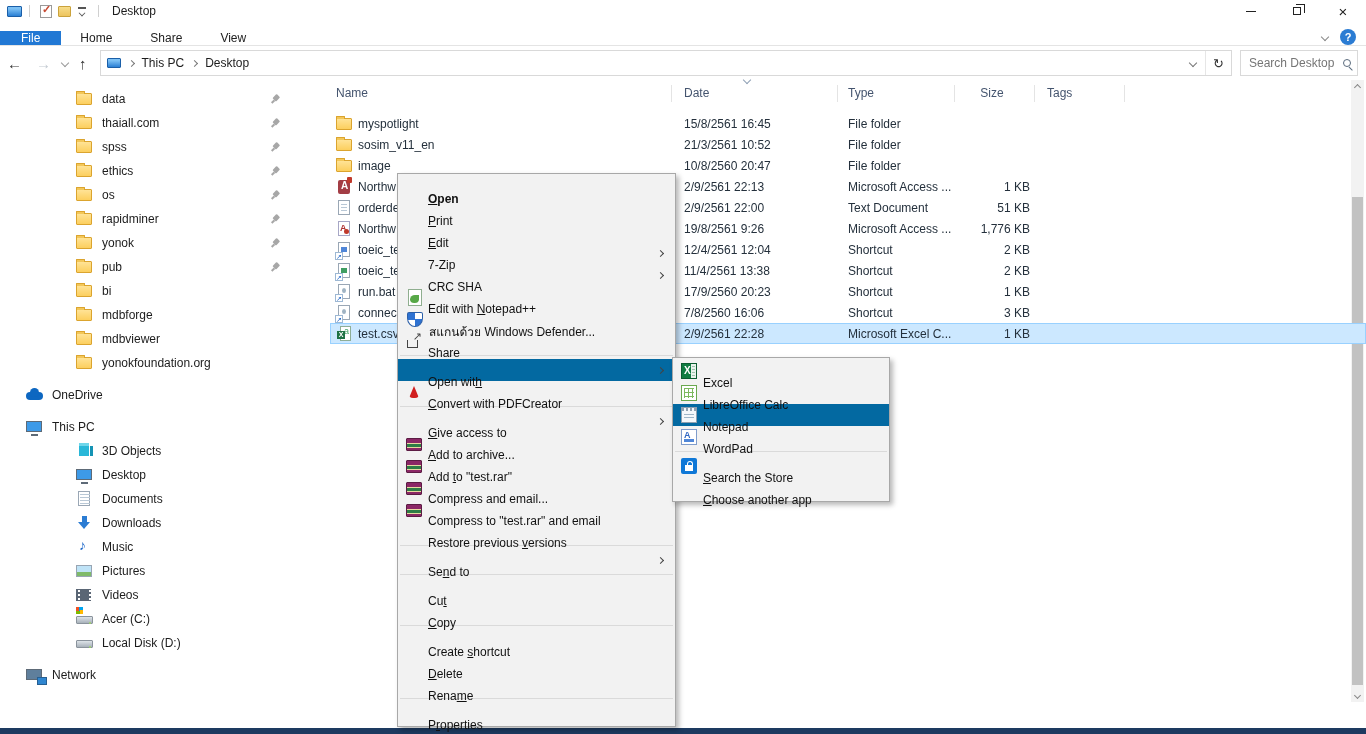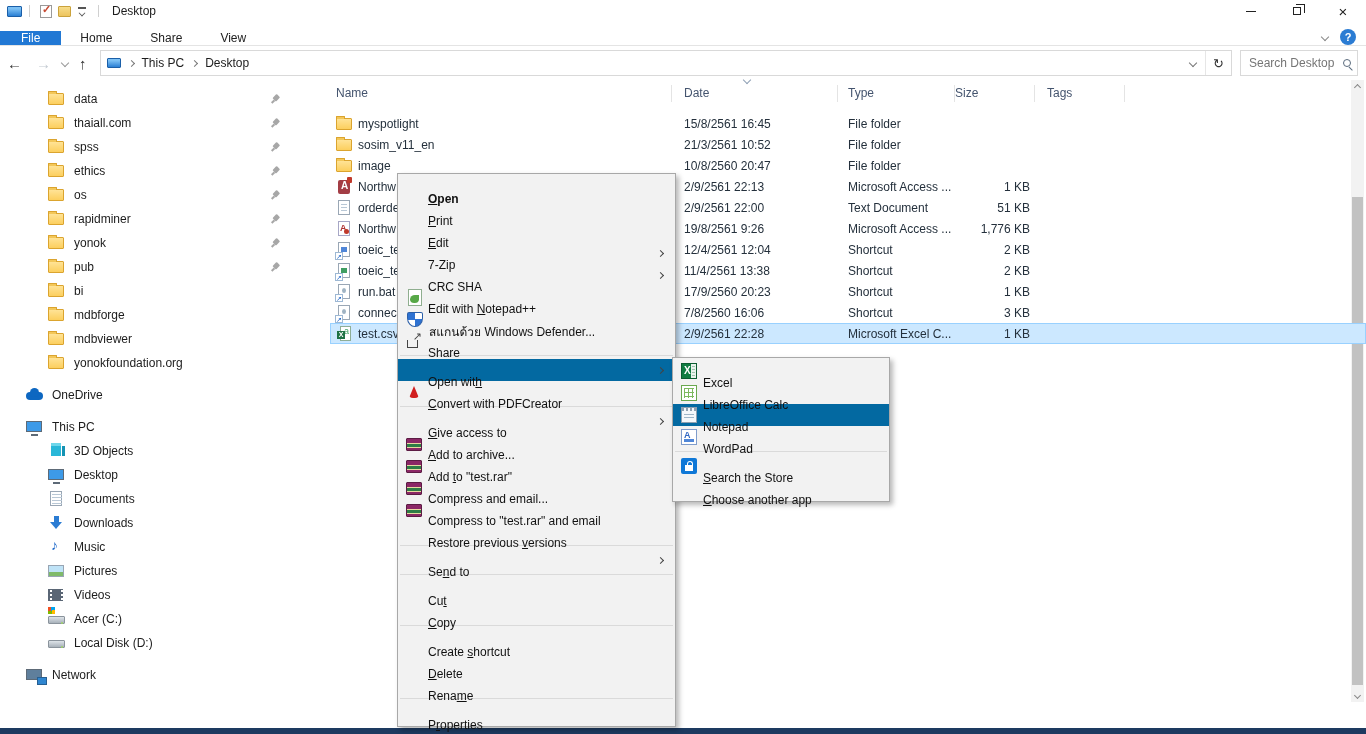--- a/index.html
+++ b/index.html
@@ -53,21 +53,21 @@
   .mag{width:8px;height:8px;border:1.4px solid #5a6b7d;border-radius:50%;position:relative;flex:0 0 8px;}
   .mag::after{content:"";position:absolute;right:-3px;bottom:-3px;width:5px;height:1.4px;background:#5a6b7d;transform:rotate(45deg);}
 
   
   .content{position:absolute;left:0;top:80px;width:100%;height:622px;background:#fff;}
 
   
   .sidebar{position:absolute;left:0;top:0;width:312px;height:100%;padding-top:7px;overflow:hidden;}
   .side-item{height:24px;display:flex;align-items:center;padding-left:48px;position:relative;}
   .side-item.lvl1{padding-left:26px;}
-  .side-item.lvl2{padding-left:48px;}
+  .side-item.lvl2{padding-left:76px;}
   .side-gap{height:8px;}
   .pin{width:11px;height:11px;position:absolute;right:32px;top:7px;transform:rotate(45deg);opacity:.75;}
   .pin::before{content:"";position:absolute;left:3px;top:0;width:5px;height:6px;background:#8a8a8a;border-radius:1px;}
   .pin::after{content:"";position:absolute;left:5px;top:6px;width:1.5px;height:4px;background:#8a8a8a;}
   .si{width:18px;height:16px;flex:0 0 18px;margin-right:8px;position:relative;}
   .si-folder i,.fi-folder{display:block;width:16px;height:12px;margin-top:2px;background:linear-gradient(180deg,#ffe396,#fccf5e);border:1px solid #dba42e;border-radius:1px;position:relative;}
   .si-folder i::before,.fi-folder::before{content:"";position:absolute;top:-3px;left:-1px;width:7px;height:2px;background:#f3c759;border:1px solid #dba42e;border-bottom:none;border-radius:1px 1px 0 0;}
   .si-onedrive::before{content:"";position:absolute;left:0;top:5px;width:17px;height:8px;background:#0d67c1;border-radius:8px;}
   .si-onedrive::after{content:"";position:absolute;left:4px;top:1px;width:9px;height:9px;background:#0d67c1;border-radius:50%;}
   .si-monitor i{display:block;width:16px;height:11px;margin-top:2px;border:1.5px solid #5d6a77;background:#3d9ae8;}
@@ -96,21 +96,21 @@
   .sb-btn .chv{width:5px;height:5px;border-color:#888;}
   .sb-thumb{position:absolute;left:1px;width:11px;background:#c2c2c2;}
 
   
   .filearea{position:absolute;left:330px;top:0;right:0;height:100%;}
   .hdr{display:flex;height:26px;align-items:center;color:#44546e;}
   .hcell{height:17px;display:flex;align-items:center;border-right:1px solid #e4e4e4;position:relative;}
   .c-name{width:342px;padding-left:6px;}
   .c-date{width:166px;padding-left:12px;}
   .c-type{width:117px;padding-left:10px;}
-  .c-size{width:80px;justify-content:flex-start;padding-right:5px;}
+  .c-size{width:80px;justify-content:center;padding-right:5px;}
   .c-tags{width:90px;padding-left:12px;}
   .sort-caret{position:absolute;top:-8px;left:72px;width:6px;height:6px;border-color:#8fa0b5;}
   .rows{position:absolute;left:0;top:33px;right:0;}
   .frow{display:flex;height:21px;align-items:center;color:#24303c;}
   .frow .cell{height:21px;display:flex;align-items:center;overflow:hidden;white-space:nowrap;}
   .frow .c-size{justify-content:flex-end;}
   .frow.selected{background:#cce8ff;outline:1px solid #99d1ff;outline-offset:-1px;}
   .fname-icon{width:16px;height:16px;flex:0 0 16px;margin-right:6px;position:relative;}
   .fi-access{position:absolute;inset:1px 2px;background:#a33d45;border-radius:2px;}
   .fi-access::before{content:"A";position:absolute;left:3px;top:0px;color:#fff;font-weight:bold;font-size:10px;}

